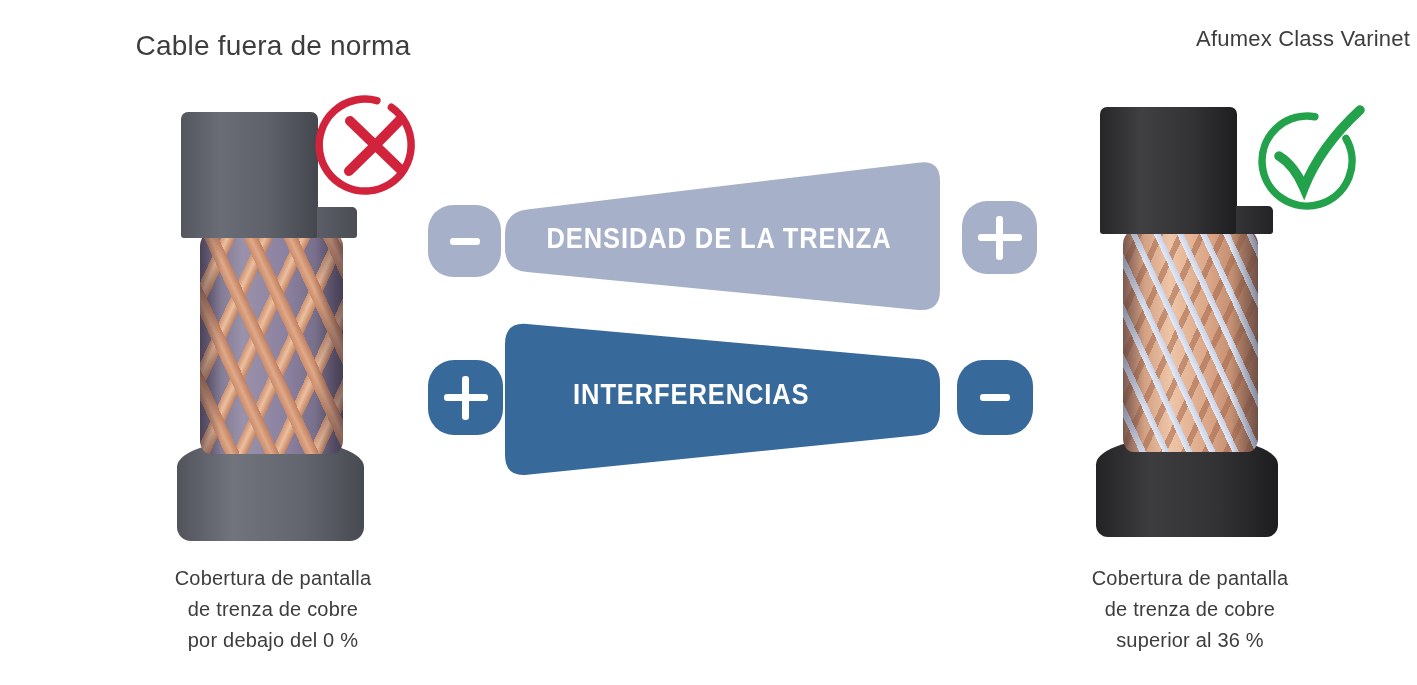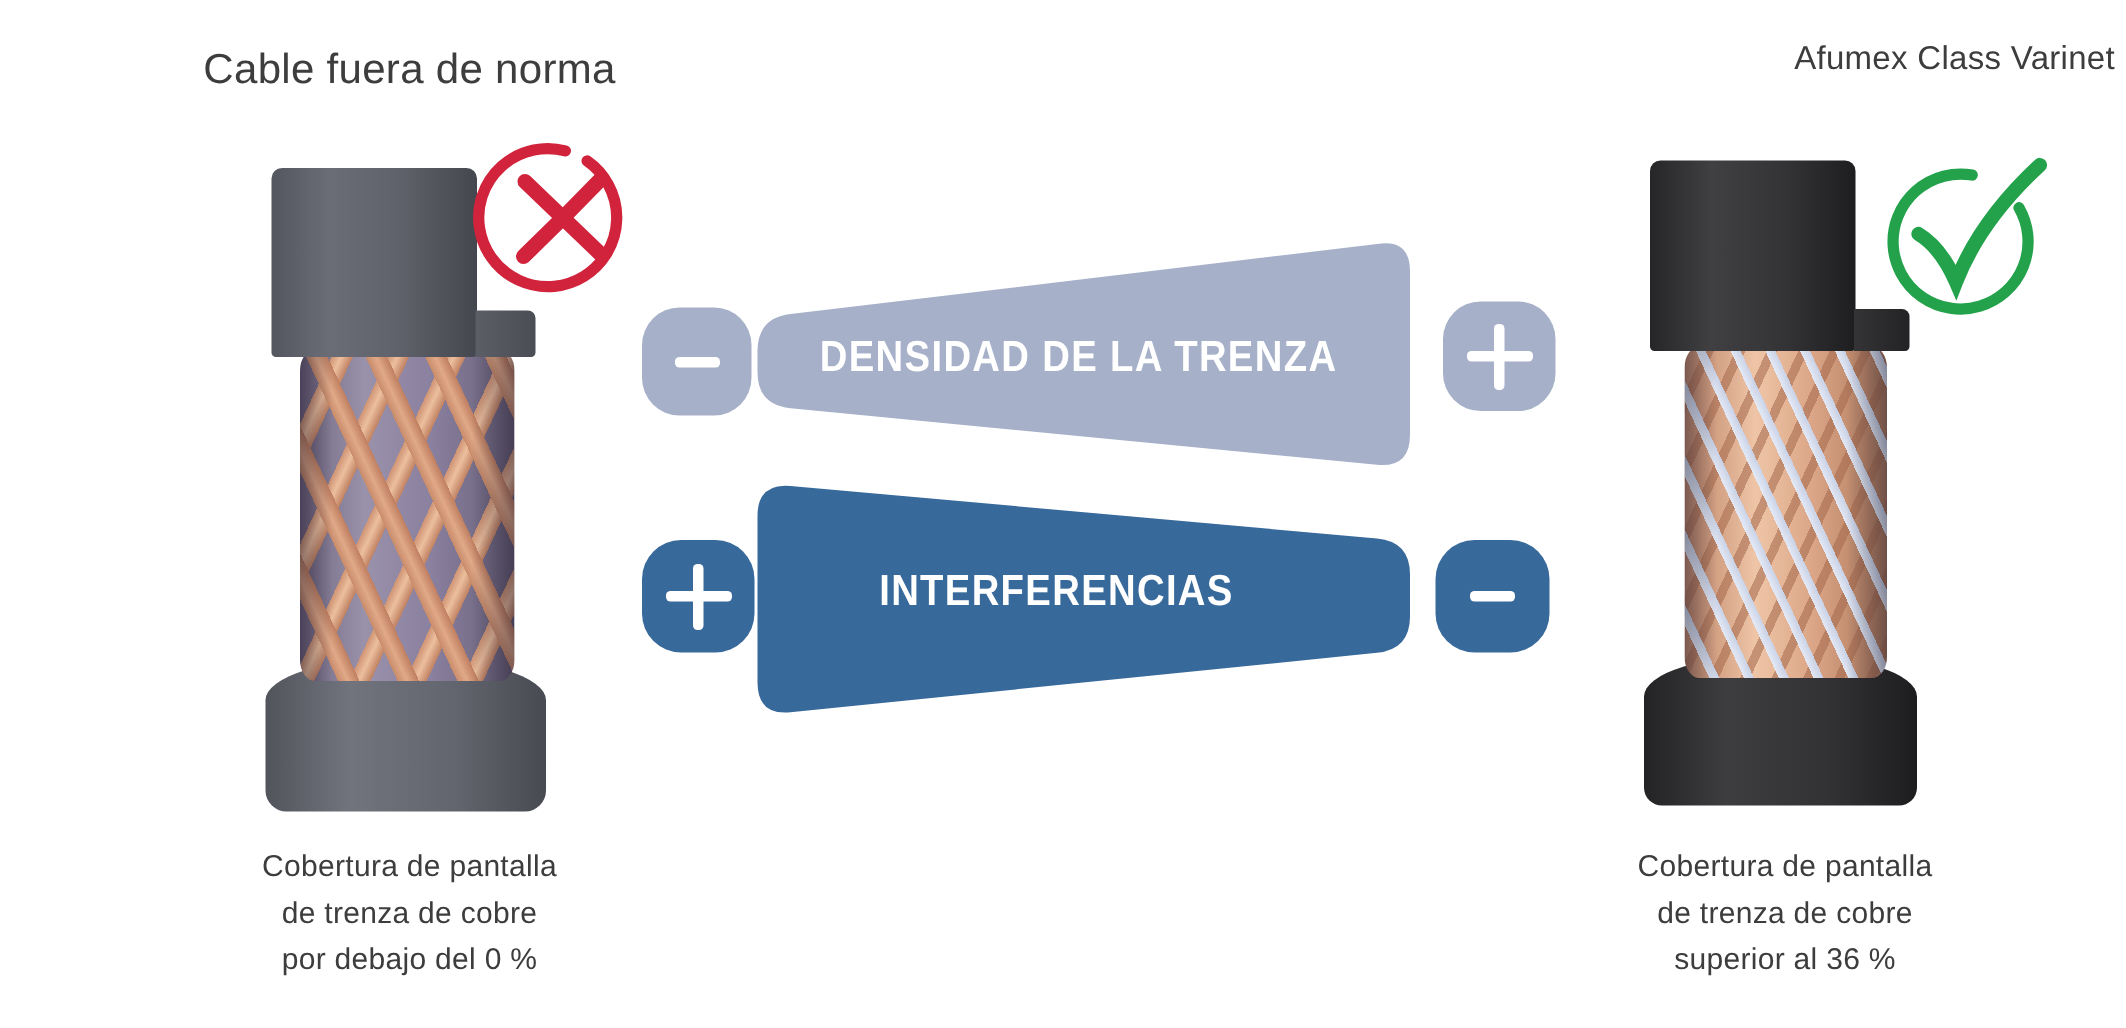--- a/index.html
+++ b/index.html
@@ -59,21 +59,21 @@
     background:linear-gradient(90deg,#232224 0%,#3d3c3e 30%,#323133 68%,#1d1c1e 100%);
   }
   
   #shape-layer{left:0;top:0;z-index:4;}
   .scale-label{z-index:5;text-align:center;color:#ffffff;pointer-events:none;}
   .scale-label span{
     display:inline-block;font-size:29px;font-weight:bold;letter-spacing:1px;
     transform:scaleX(.88);transform-origin:center;white-space:nowrap;
   }
   #label-densidad{left:505px;top:221px;width:346px;height:34px;line-height:34px;margin-left:18px;}
-  #label-interferencias{left:505px;top:377px;width:398px;height:34px;line-height:34px;}
+  #label-interferencias{left:492px;top:377px;width:398px;height:34px;line-height:34px;}
   .sym{z-index:5;display:flex;align-items:center;justify-content:center;pointer-events:none;}
   .sym .bar-h{width:44px;height:6.5px;background:#fff;border-radius:3px;}
   .sym .bar-h.short{width:30px;height:7px;}
   .sym .bar-v{position:absolute;width:6.5px;height:44px;background:#fff;border-radius:3px;}
   #sym-1{left:428px;top:205px;width:73px;height:72px;}
   #sym-2{left:962px;top:201px;width:75px;height:73px;}
   #sym-3{left:428px;top:360px;width:75px;height:75px;}
   #sym-4{left:957px;top:360px;width:76px;height:75px;}
   
   .status-svg{z-index:6;}

